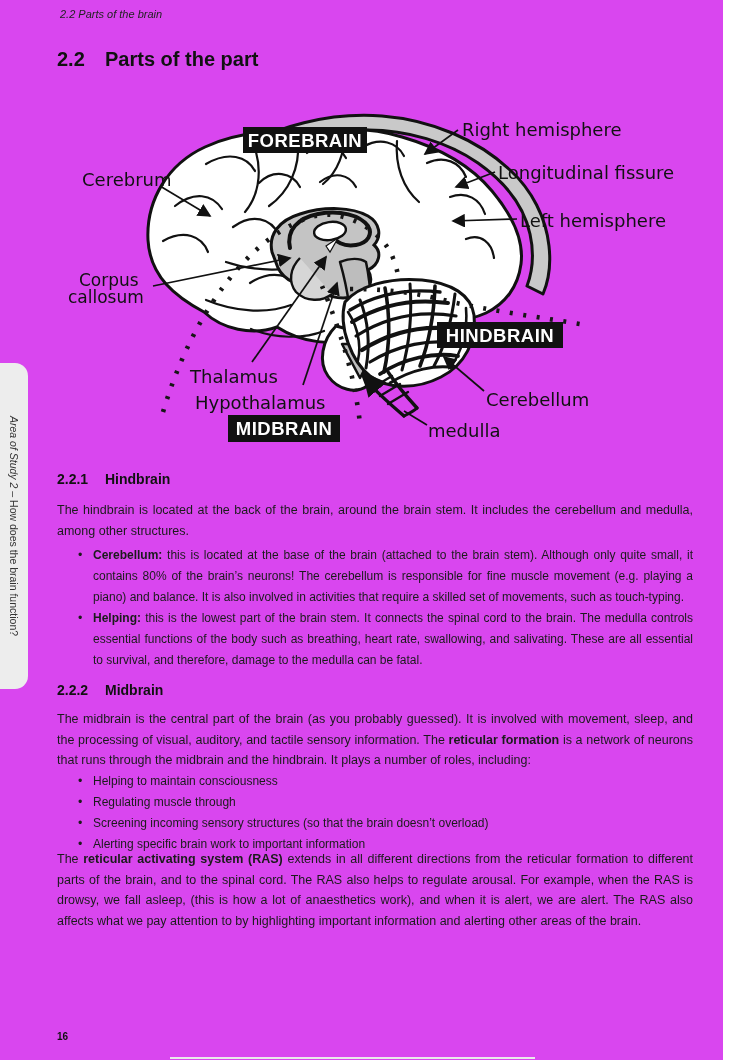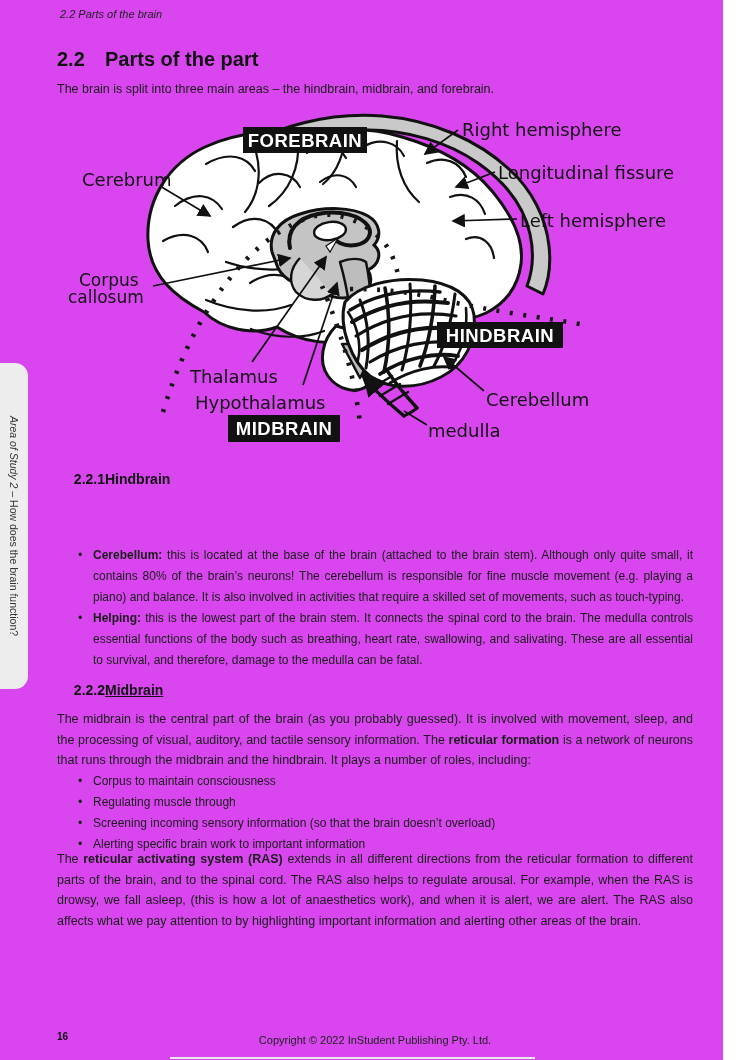--- a/index.html
+++ b/index.html
@@ -3,21 +3,21 @@
 <meta charset="utf-8">
 <style>
   html,body{margin:0;padding:0;background:#fff;}
   .page{position:relative;width:723px;height:1060px;background:#d946ef;overflow:hidden;
         font-family:"Liberation Sans",sans-serif;color:#1b1b1b;}
   .running-head{position:absolute;left:60px;top:8px;font-size:11px;font-style:italic;color:#222;}
   .title{position:absolute;left:57px;top:48px;font-size:20px;font-weight:bold;color:#111;}
   .title .num{display:inline-block;width:48px;}
   .para{position:absolute;left:57px;width:636px;text-align:justify;font-size:12.5px;line-height:20.5px;}
   .sec-h{position:absolute;left:57px;font-size:14px;font-weight:bold;color:#111;}
-  .sec-h .num{display:inline-block;width:48px;text-align:right;}
+  .sec-h .num{display:inline-block;width:48px;}
   .bullets{position:absolute;left:57px;width:636px;}
   .li{display:flex;}
   .li .dot{width:15px;margin-left:21px;font-size:12.5px;line-height:20.5px;flex:none;}
   .li .txt{flex:1;text-align:justify;font-size:12px;line-height:21px;}
   .b{font-weight:bold;}
   .diagram{position:absolute;left:55px;top:100px;width:650px;height:362px;}
   .hand{font-family:"DejaVu Sans",sans-serif;font-size:18px;fill:#111;}
   .hand-sm{font-family:"DejaVu Sans",sans-serif;font-size:17px;fill:#111;}
   .region-text{font-family:"Liberation Sans",sans-serif;font-size:18.5px;font-weight:bold;fill:#ffffff;
                letter-spacing:.5px;text-anchor:middle;}
@@ -33,21 +33,20 @@
 <body>
 
 <div class="page">
 
   <div class="running-head">2.2 Parts of the brain</div>
 
   <div class="title">
     <span class="num">2.2</span><span>Parts of the part</span>
   </div>
 
-  <div class="para" style="top:79px;"><span>The brain is split into three main areas – the hindbrain, midbrain, and forebrain.</span></div>
 
   <svg class="diagram" viewBox="55 100 650 362">
     <defs>
       <marker id="ah" markerWidth="8" markerHeight="8" refX="7" refY="4" orient="auto-start-reverse">
         <path d="M0,0 L8,4 L0,8 Z" fill="#111"></path>
       </marker>
       <clipPath id="cbclip">
         <path d="M 345,302 C 358,286 390,277 422,280 C 452,283 471,295 474,315 C 477,340 465,365 441,377 C 416,390 387,389 370,376 C 352,362 338,327 345,302 Z"></path>
       </clipPath>
     </defs>
@@ -161,56 +160,56 @@
     <text class="hand" x="520" y="227">Left hemisphere</text>
     <text class="hand" x="190" y="383">Thalamus</text>
     <text class="hand" x="195" y="409">Hypothalamus</text>
     <text class="hand" x="486" y="406">Cerebellum</text>
     <text class="hand" x="428" y="437">medulla</text>
   </svg>
 
   <div class="sec-h" style="top:471px;">
     <span class="num">2.2.1</span><span>Hindbrain</span>
   </div>
+  <div class="para" style="top:500px;"><span>The hindbrain is located at the back of the brain, around the brain stem. It includes the cerebellum and medulla, among other structures.</span></div>
   <div class="bullets" style="top:545px;">
     <div class="li">
       <span class="dot">•</span>
       <div class="txt"><span class="b">Cerebellum:</span><span> this is located at the base of the brain (attached to the brain stem). Although only quite small, it contains 80% of the brain’s neurons! The cerebellum is responsible for fine muscle movement (e.g. playing a piano) and balance. It is also involved in activities that require a skilled set of movements, such as touch-typing.</span></div>
     </div>
     <div class="li">
       <span class="dot">•</span>
       <div class="txt"><span class="b">Helping:</span><span> this is the lowest part of the brain stem. It connects the spinal cord to the brain. The medulla controls essential functions of the body such as breathing, heart rate, swallowing, and salivating. These are all essential to survival, and therefore, damage to the medulla can be fatal.</span></div>
     </div>
   </div>
 
-  <div class="sec-h" style="top:682px;text-decoration:underline;">
+  <div class="sec-h" style="top:682px;">
     <span class="num">2.2.2</span><span>Midbrain</span>
   </div>
   <div class="para" style="top:709px;"><span>The midbrain is the central part of the brain (as you probably guessed). It is involved with movement, sleep, and the processing of visual, auditory, and tactile sensory information. The </span><span class="b">reticular formation</span><span> is a network of neurons that runs through the midbrain and the hindbrain. It plays a number of roles, including:</span></div>
   <div class="bullets" style="top:771px;">
     <div class="li">
       <span class="dot">•</span>
-      <div class="txt"><span>Corpus to maintain consciousness</span></div>
+      <div class="txt"><span>Helping to maintain consciousness</span></div>
     </div>
     <div class="li">
       <span class="dot">•</span>
       <div class="txt"><span>Regulating muscle through</span></div>
     </div>
     <div class="li">
       <span class="dot">•</span>
-      <div class="txt"><span>Screening incoming sensory information (so that the brain doesn’t overload)</span></div>
+      <div class="txt"><span>Screening incoming sensory structures (so that the brain doesn’t overload)</span></div>
     </div>
     <div class="li">
       <span class="dot">•</span>
       <div class="txt"><span>Alerting specific brain work to important information</span></div>
     </div>
   </div>
   <div class="para" style="top:849px;"><span>The </span><span class="b">reticular activating system (RAS)</span><span> extends in all different directions from the reticular formation to different parts of the brain, and to the spinal cord. The RAS also helps to regulate arousal. For example, when the RAS is drowsy, we fall asleep, (this is how a lot of anaesthetics work), and when it is alert, we are alert. The RAS also affects what we pay attention to by highlighting important information and alerting other areas of the brain.</span></div>
 
   <div class="side-tab">
     <span class="vtext"><span class="it">Area of Study 2 – </span><span>How does the brain function?</span></span>
   </div>
 
   <div class="footer-num">16</div>
-  <div class="footer-copy">Copyright © 2022 InStudent Publishing Pty. Ltd.</div>
   <div class="page-edge"></div>
 
 </div>
 
 </body></html>

